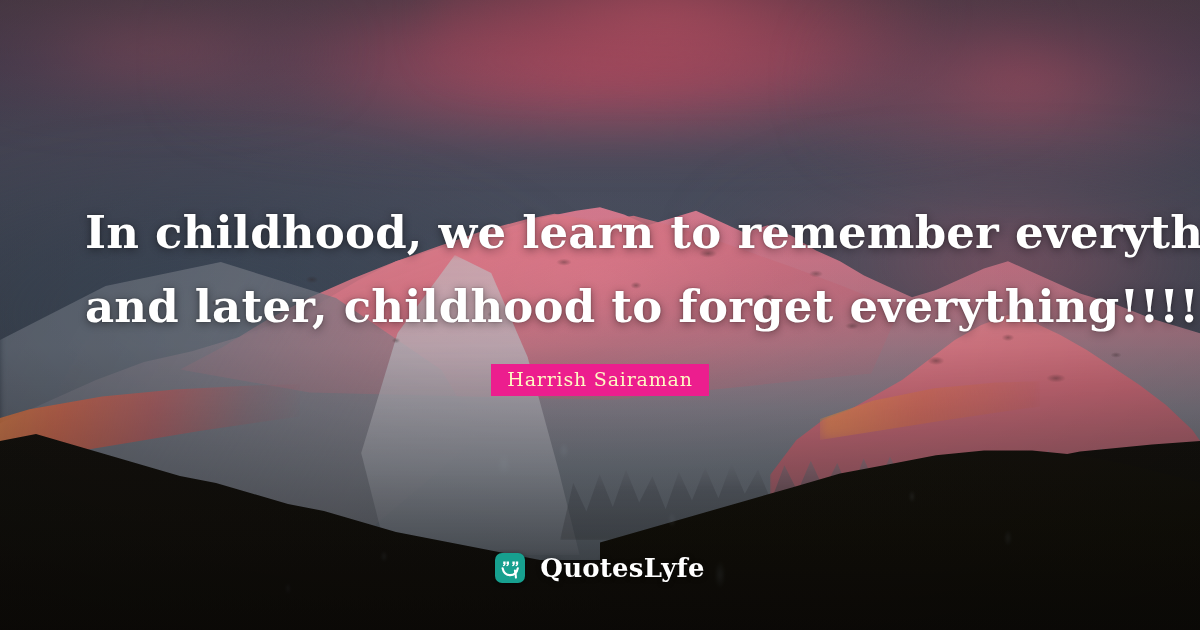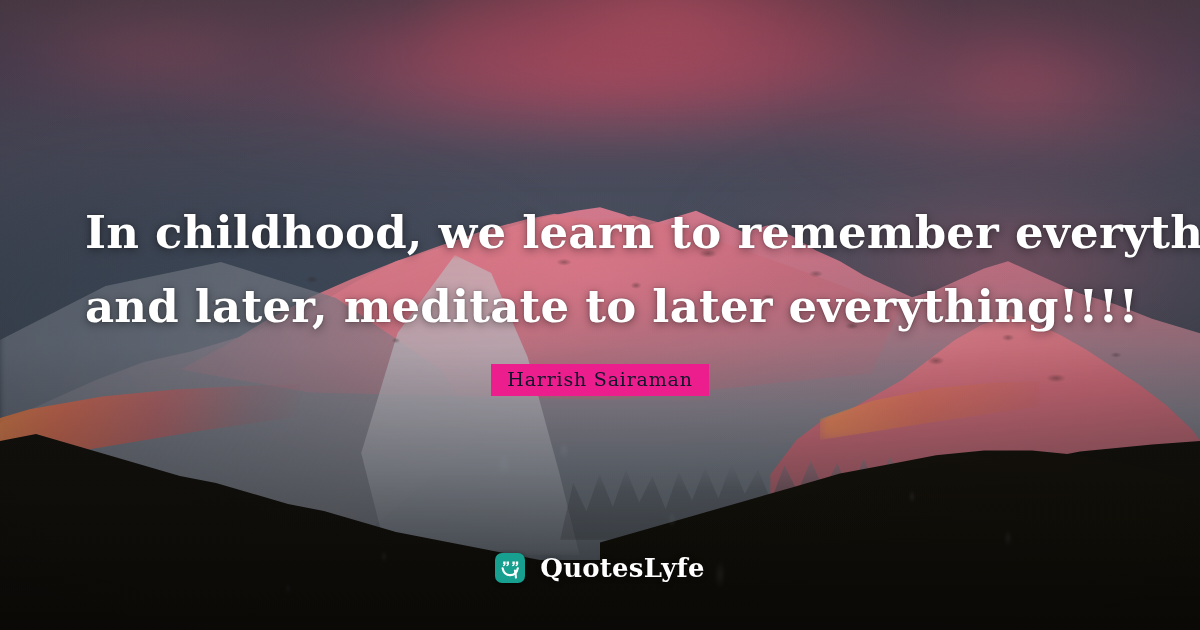--- a/index.html
+++ b/index.html
@@ -292,21 +292,21 @@
   .author-wrap {
     width:100%;
     display:flex;
     justify-content:center;
     margin-top:20px;
   }
   .author-badge {
     display:inline-block;
     padding:4px 16px 6px 16px;
     background:#ec1e8e;
-    color:#0f172a;
+    color:#fef9c3;
     font-family:"DejaVu Serif", "Liberation Serif", serif;
     font-size:19px;
     font-weight:400;
     letter-spacing:0.8px;
     line-height:22px;
     white-space:nowrap;
   }
 
   .brand {
     position:absolute;
@@ -365,21 +365,21 @@
     <div class="foreground"></div>
     <div class="foreground-right"></div>
     <div class="fg-fleck"></div>
     <div class="scrim"></div>
   </div>
 
   <div class="content">
 
     <div class="quote-block">
       <span class="quote-line">In childhood, we learn to remember everything</span>
-      <span class="quote-line">and later, meditate to later everything!!!!</span>
+      <span class="quote-line">and later, childhood to forget everything!!!!</span>
     </div>
 
     <div class="author-wrap">
       <span class="author-badge">Harrish Sairaman</span>
     </div>
 
     <div class="brand">
       <span class="brand-mark">
         <svg width="30" height="30" viewBox="0 0 30 30" aria-hidden="true">
 

